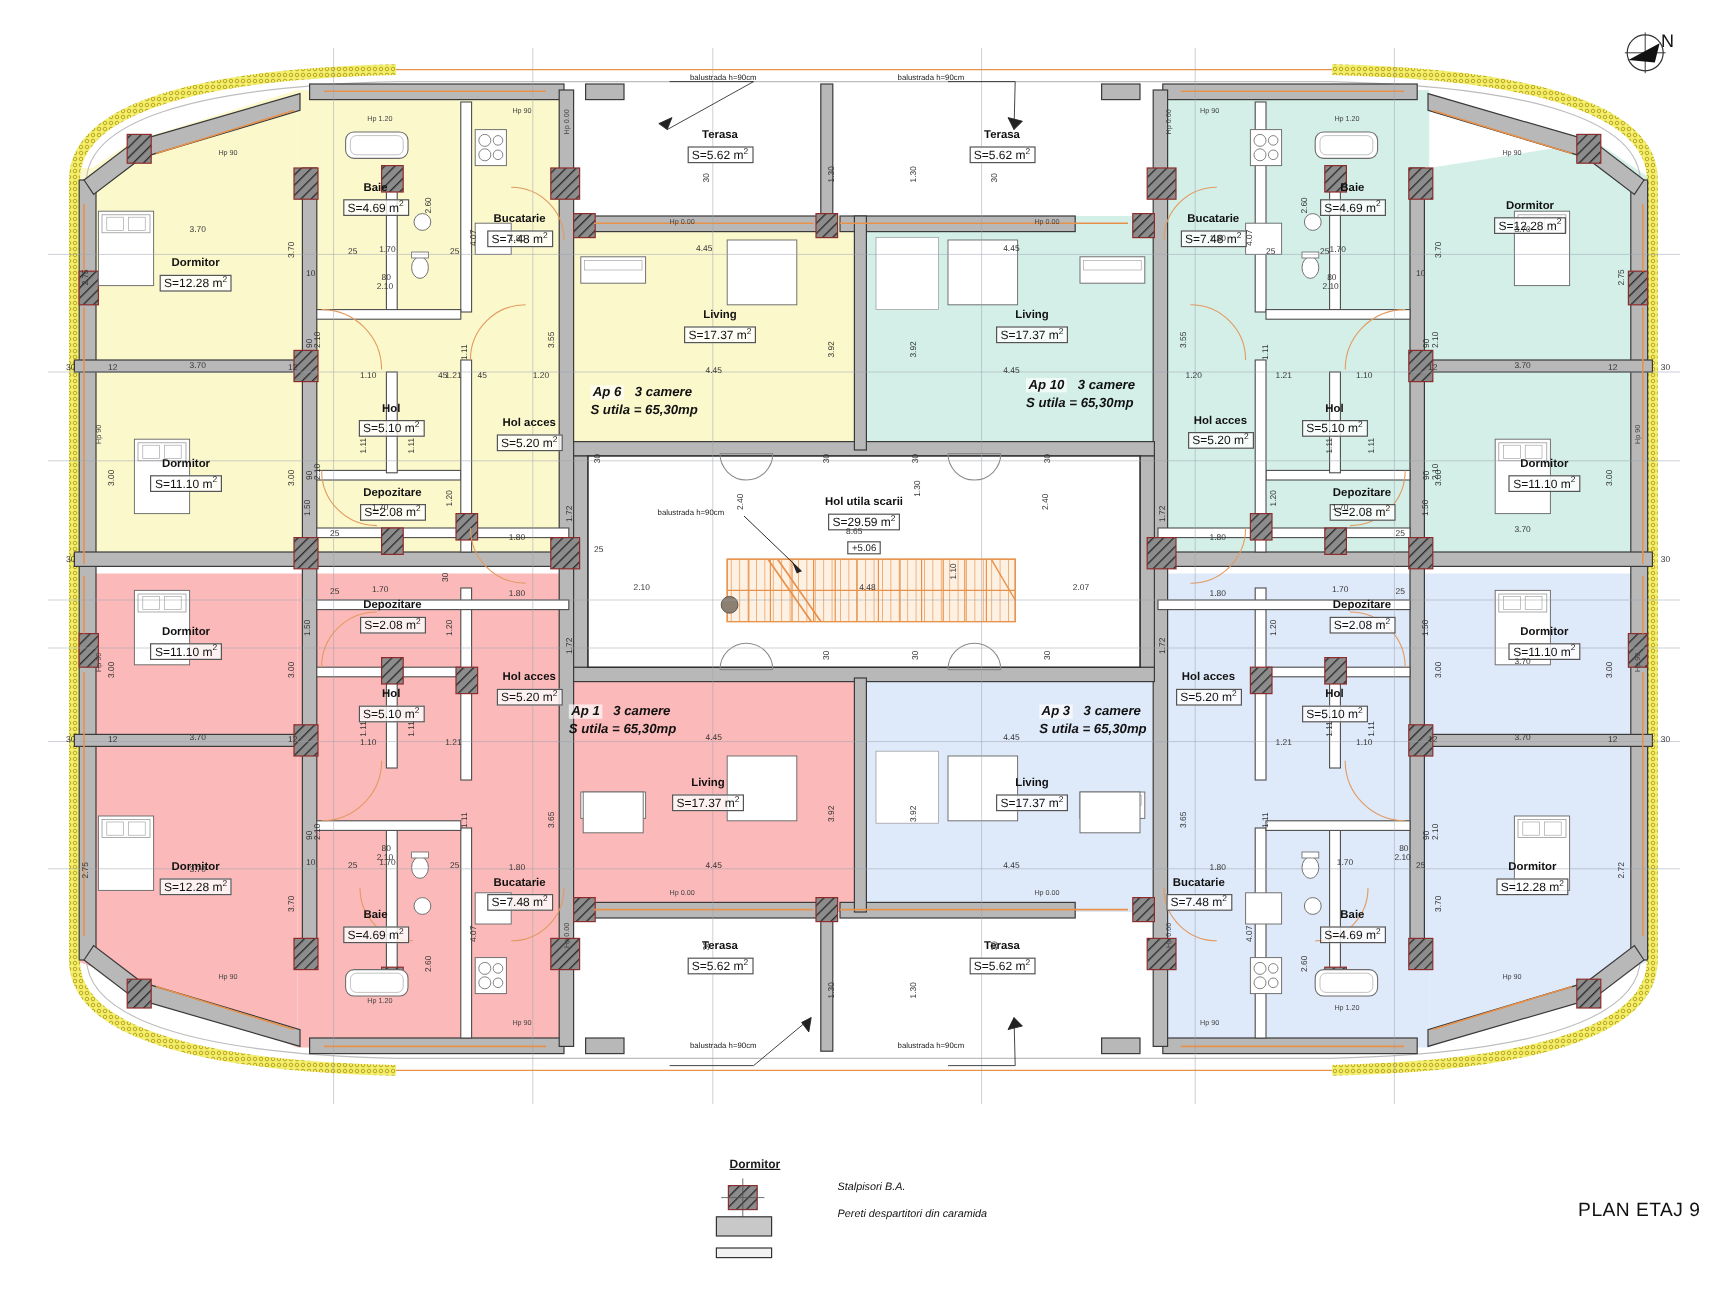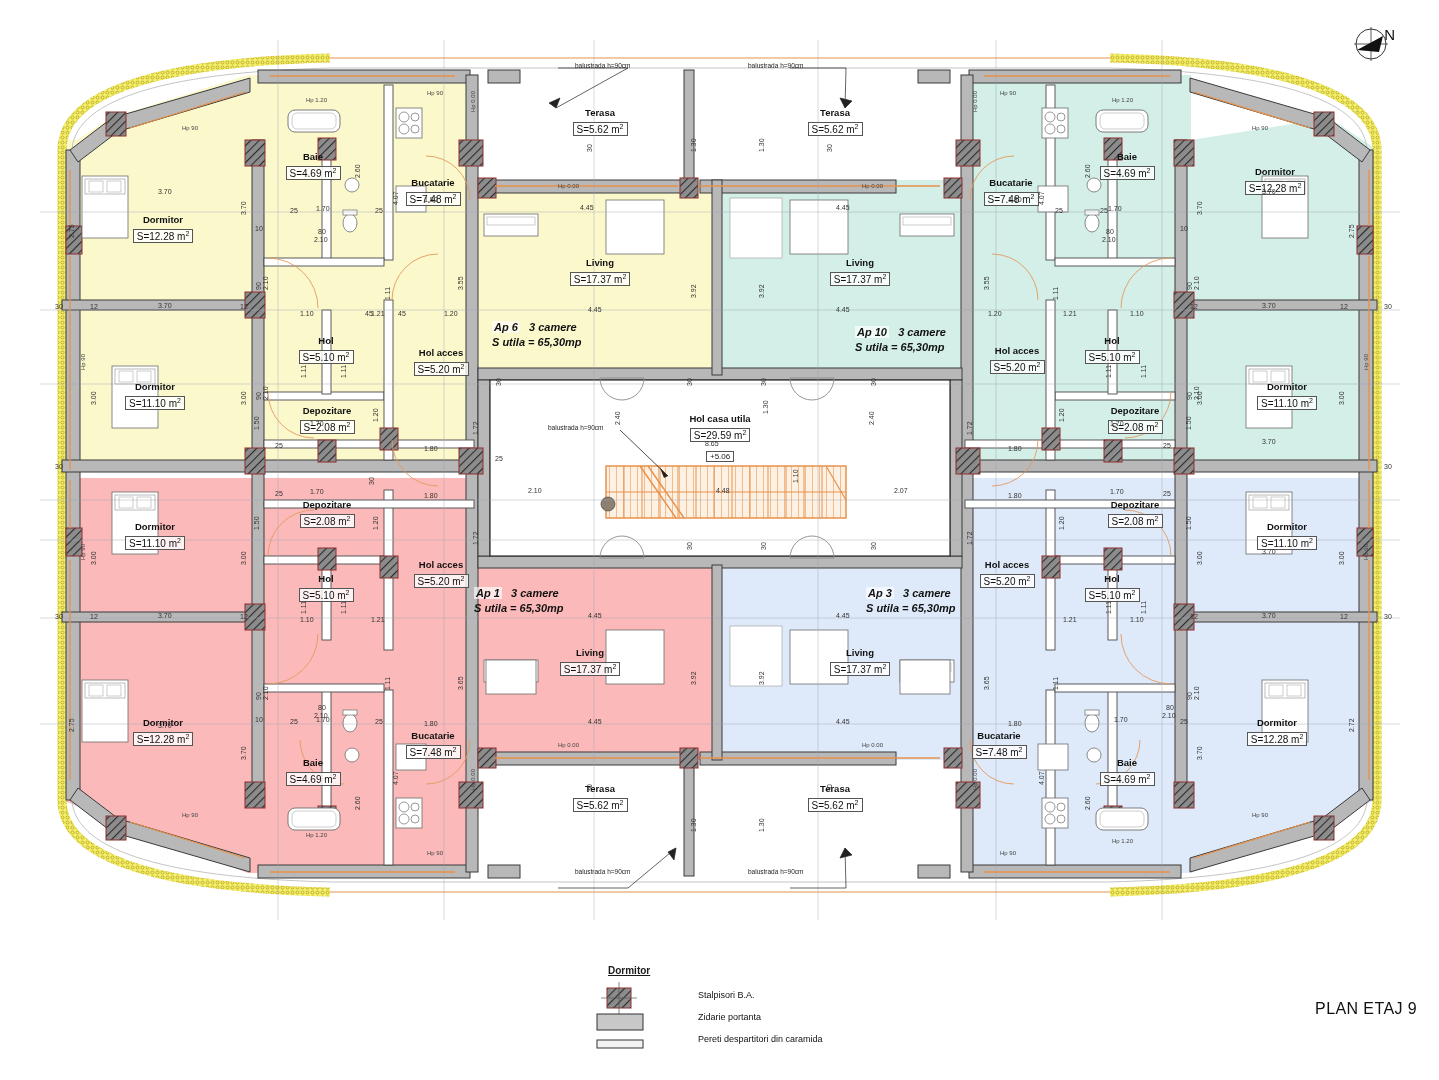--- a/index.html
+++ b/index.html
@@ -25,21 +25,21 @@
   .tinyv{position:absolute;font-size:6px;color:#444;white-space:nowrap;
          transform:rotate(-90deg);transform-origin:left top;pointer-events:none;}
   .note{position:absolute;font-size:6.5px;color:#222;white-space:nowrap;pointer-events:none;}
 
   .lvl{position:absolute;font-size:8px;border:1px solid #555;background:#fff;
        padding:0 3px;white-space:nowrap;pointer-events:none;}
 
   #legend{position:absolute;left:600px;top:965px;width:300px;}
   #legend .ltitle{font-size:10px;font-weight:bold;text-decoration:underline;
                   margin-left:8px;margin-bottom:8px;}
-  #legend .lrow{display:flex;align-items:center;height:22px;}
+  #legend .lrow{display:flex;height:22px;font-style:italic;}
   #legend .lsym{width:62px;text-align:center;}
   #legend .ltxt{font-size:9px;color:#111;margin-left:36px;white-space:nowrap;}
 
   #title{position:absolute;right:22px;bottom:62px;font-size:16px;color:#111;
          letter-spacing:.4px;white-space:nowrap;}
 
   #north{position:absolute;right:44px;top:12px;width:76px;height:54px;}
   #north .nl{position:absolute;right:0px;top:14px;font-size:15px;color:#111;}
 </style>
 </head>
@@ -456,38 +456,38 @@
     <line x1="1354" y1="44" x2="1388" y2="44" stroke="#333" stroke-width=".8"></line>
     <polygon points="1383,36 1357,50 1379,52" fill="#111"></polygon>
   </g>
 </svg>
 
 <div class="aplbl" style="left:492px;top:320px;">
   <div><span class="n">Ap 6</span>
        &nbsp;&nbsp;<span>3 camere</span></div>
   <div>S utila = 65,30mp</div>
 </div>
-<div class="aplbl" style="left:855px;top:325px;">
+<div class="aplbl" style="left:855px;top:314px;">
   <div><span class="n">Ap 10</span>
        &nbsp;&nbsp;<span>3 camere</span></div>
   <div>S utila = 65,30mp</div>
 </div>
 <div class="aplbl" style="left:474px;top:586px;">
   <div><span class="n">Ap 1</span>
        &nbsp;&nbsp;<span>3 camere</span></div>
   <div>S utila = 65,30mp</div>
 </div>
 <div class="aplbl" style="left:866px;top:586px;">
   <div><span class="n">Ap 3</span>
        &nbsp;&nbsp;<span>3 camere</span></div>
   <div>S utila = 65,30mp</div>
 </div>
 
 <div class="lbl" style="left:628px;top:414px;width:184px;">
-  <div class="rname">Hol casa utila</div>
+  <div class="rname">Hol utila scarii</div>
   <div class="rarea"><span>S=29.59 m</span><sup>2</sup></div>
 </div>
 <div class="dim" style="left:705px;top:440px;">8.65</div>
 <div class="lvl" style="left:706px;top:451px;">+5.06</div>
 <div class="note" style="left:548px;top:424px;">balustrada h=90cm</div>
 
 <div class="lbl" style="left:98px;top:215px;width:130px;">
   <div class="rname">Dormitor</div>
   <div class="rarea"><span>S=12.28 m</span><sup>2</sup></div>
 </div>
@@ -854,24 +854,20 @@
 <div class="dimv" style="left:826px;top:792px;">30</div>
 
 <div id="legend">
   <div class="ltitle">Dormitor</div>
   <div class="lrow">
     <div class="lsym"></div>
     <div class="ltxt">Stalpisori B.A.</div>
   </div>
   <div class="lrow">
     <div class="lsym"></div>
-    <div class="ltxt">Zidarie portanta</div>
-  </div>
-  <div class="lrow">
-    <div class="lsym"></div>
     <div class="ltxt">Pereti despartitori  din caramida</div>
   </div>
 </div>
 
 <div id="title">PLAN ETAJ 9</div>
 
 <div id="north">
   <div class="nl">N</div>
 </div>
 

